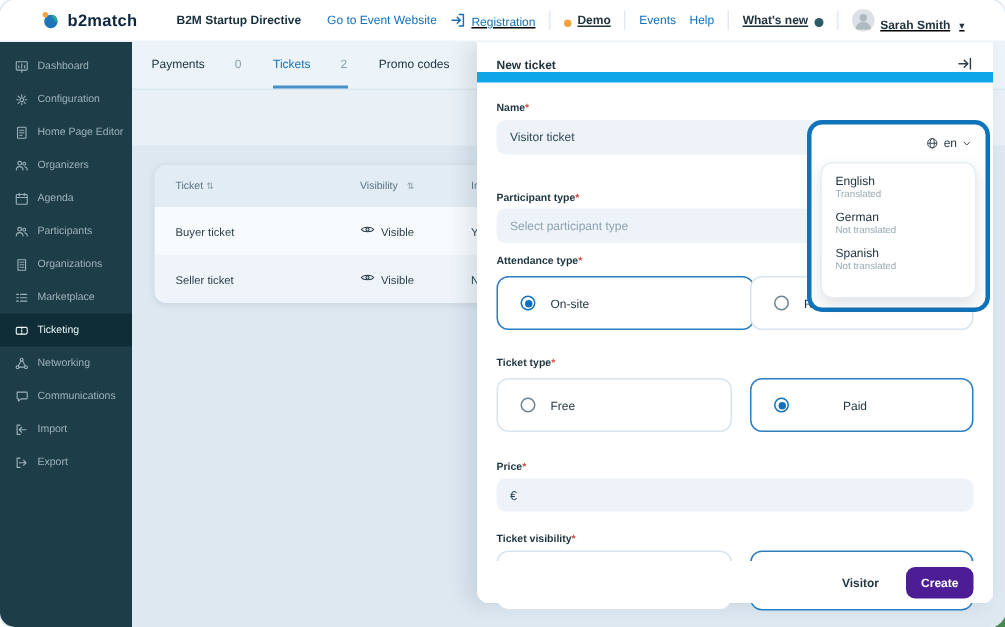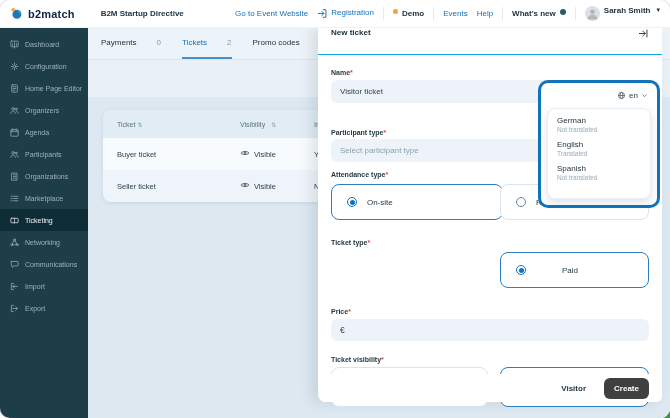--- a/index.html
+++ b/index.html
@@ -5,36 +5,36 @@
   * { margin:0; padding:0; box-sizing:border-box; }
   body { font-family:"Liberation Sans", sans-serif; background:#ffffff; }
   .stage { position:relative; width:670px; height:418px; background:#fff; overflow:hidden; }
   .green-wedge { position:absolute; right:0; bottom:0; width:22px; height:18px;
     background:#478a51; clip-path:polygon(100% 0, 100% 100%, 10% 100%); z-index:0; }
   .window { position:absolute; inset:0; border-radius:10px 10px 12px 10px; overflow:hidden;
     background:#e9f1f7; z-index:1; box-shadow:0 0 0 1px #dfe6ec; }
 
   
   .topbar { position:absolute; top:0; left:0; right:0; height:28px; background:#fff;
-    display:flex; align-items:center; padding:0 10px; border-bottom:1px solid #eef3f7; z-index:30; }
+    display:flex; align-items:center; padding:0 27px; border-bottom:1px solid #eef3f7; z-index:30; }
   .logo { display:flex; align-items:center; gap:5px; }
   .logo-text { font-size:11px; font-weight:bold; color:#0e2740; letter-spacing:.2px; }
   .event-name { font-size:8px; font-weight:bold; color:#17303c; margin-left:26px; }
   .topbar-right { margin-left:auto; display:flex; align-items:center; gap:9px; font-size:8px; }
   .tblink { color:#1470b8; text-decoration:none; cursor:pointer; background:none; border:none;
     font-size:8px; font-family:inherit; }
   .tbdark { color:#22343f; font-weight:bold; }
   .vsep { width:1px; height:13px; background:#e3eaf1; }
   .dot { display:inline-block; border-radius:50%; }
   .dot-demo { width:5px; height:5px; background:#f2a33c; margin-right:4px; }
   .dot-new { width:6px; height:6px; background:#2b5a69; margin-left:4px; }
   .avatar { width:15px; height:15px; border-radius:50%; background:#dbe1e6; overflow:hidden;
     display:inline-flex; align-items:flex-end; justify-content:center; }
   .caret { font-size:7px; color:#22343f; margin-left:2px; }
-  .grp { display:flex; align-items:flex-start; }
+  .grp { display:flex; align-items:flex-end;text-decoration:underline; }
 
   
   .sidebar { position:absolute; top:28px; left:0; bottom:0; width:88px; background:#1d3e49;
     padding-top:5px; z-index:20; }
   .side-item { height:22px; display:flex; align-items:center; gap:6px; padding-left:10px;
     color:#9db1b9; font-size:7px; cursor:pointer; white-space:nowrap; }
   .side-item svg { width:9px; height:9px; flex:0 0 9px; stroke:currentColor; fill:none;
     stroke-width:1.3; stroke-linecap:round; stroke-linejoin:round; }
   .side-item.active { background:#0e2d37; color:#eef5f7; }
 
@@ -57,22 +57,22 @@
   .trow .c1 { width:123px; }
   .trow .c2 { width:74px; display:flex; align-items:center; gap:4px; }
   .trow .c3 { flex:1; overflow:hidden; white-space:nowrap; }
   .tcell { font-size:7.5px; color:#2a3e49; }
   .sort { font-size:6px; color:#8aa0ac; margin-left:2px; }
   .eye svg { width:10px; height:10px; stroke:#2a3e49; fill:none; stroke-width:1.2; }
 
   
   .panel { position:absolute; left:318px; top:28px; width:344px; height:374px; background:#fff;
     z-index:25; box-shadow:-6px 0 14px rgba(23,48,64,.12); border-radius:0 0 6px 8px; }
-  .panel-head { position:absolute; top:0; left:0; right:0; height:27px; border-bottom:1px solid #0ea5e9;
-    display:flex; align-items:flex-start; padding:0 13px; }
+  .panel-head { position:absolute; top:0; left:0; right:0; height:27px; border-bottom:7px solid #0ea5e9;
+    display:flex; align-items:flex-end; padding:0 13px; }
   .panel-title { font-size:8px; color:#22343f; font-weight:bold; }
   .panel-close { margin-left:auto; cursor:pointer; display:flex; }
   .panel-close svg { width:11px; height:11px; stroke:#2a3e49; fill:none; stroke-width:1.4;
     stroke-linecap:round; stroke-linejoin:round; }
 
   .flabel { position:absolute; left:13px; font-size:7px; font-weight:bold; color:#1d3440; }
   .req { color:#d94f43; }
   .finput { position:absolute; left:13px; right:13px; height:23px; background:#edf3f8;
     border:none; border-radius:6px; font-size:8px; color:#2f4856; padding:0 9px;
     font-family:inherit; outline:none; }
@@ -90,21 +90,21 @@
   .radio { width:10px; height:10px; border-radius:50%; border:1.5px solid #6b8290; position:relative;
     background:#fff; flex:0 0 10px; }
   .radio.on { border-color:#1470b8; }
   .radio.on::after { content:""; position:absolute; inset:1.5px; border-radius:50%; background:#1470b8; }
 
   .panel-foot { position:absolute; left:0; right:0; top:346px; height:28px; background:#fff;
     display:flex; align-items:center; justify-content:flex-end; gap:18px; padding-right:13px; z-index:40;
     border-radius:0 0 6px 8px; }
   .btn-cancel { background:none; border:none; font-size:8px; color:#243842; font-weight:bold;
     cursor:pointer; font-family:inherit; }
-  .btn-create { width:45px; height:21px; background:#404040; color:#fff; border:none; border-radius:6px;
+  .btn-create { width:45px; height:21px; background:#4c1d95; color:#fff; border:none; border-radius:6px;
     font-size:8px; font-weight:bold; cursor:pointer; font-family:inherit; }
 
   
   .spotlight { position:absolute; left:220px; top:52px; width:122px; height:128px; background:#fff;
     border:3px solid #1173ba; border-radius:10px; z-index:50; }
   .lang-trigger { height:24px; display:flex; align-items:center; justify-content:flex-end; gap:3px;
     padding:0 9px; cursor:pointer; }
   .lang-trigger svg { stroke:#2a3e49; fill:none; stroke-width:1.1; }
   .lang-code { font-size:8px; color:#2a3e49; }
   .lang-menu { position:absolute; left:6px; right:6px; top:25px; bottom:6px; background:#fff;
@@ -336,20 +336,24 @@
       <div class="rcard sel" style="top:156px; left:13px; width:172px;">
         <span class="radio on"></span>
         <span class="rlabel">On-site</span>
       </div>
       <div class="rcard" style="top:156px; left:182px; width:149px;">
         <span class="radio"></span>
         <span class="rlabel">Remote</span>
       </div>
 
       <span class="flabel" style="top:211px;"><span>Ticket type</span><span class="req">*</span></span>
+      <div class="rcard" style="top:224px; left:13px; width:157px;">
+        <span class="radio"></span>
+        <span class="rlabel">Free</span>
+      </div>
       <div class="rcard sel" style="top:224px; left:182px; width:149px;gap:36px;">
         <span class="radio on"></span>
         <span class="rlabel">Paid</span>
       </div>
 
       <span class="flabel" style="top:280px;"><span>Price</span><span class="req">*</span></span>
       <div class="price-wrap" style="top:291px;">
         <span class="cur">€</span>
         <input class="price-in" value="" style="">
       </div>
@@ -370,26 +374,26 @@
               <ellipse cx="8" cy="8" rx="2.5" ry="5.5"></ellipse>
               <path d="M2.5 8h11"></path>
           </svg>
           <span class="lang-code">en</span>
           <svg width="7" height="7" viewBox="0 0 12 12">
             <path d="M2.5 4.5 6 8l3.5-3.5"></path>
           </svg>
         </div>
         <div class="lang-menu">
           <div class="lang-opt">
+            <div class="lang-name">English</div>
+            <div class="lang-status">Translated</div>
+          </div>
+          <div class="lang-opt">
             <div class="lang-name">German</div>
             <div class="lang-status">Not translated</div>
-          </div>
-          <div class="lang-opt">
-            <div class="lang-name">English</div>
-            <div class="lang-status">Translated</div>
           </div>
           <div class="lang-opt">
             <div class="lang-name">Spanish</div>
             <div class="lang-status">Not translated</div>
           </div>
         </div>
       </div>
     </div>
 
   </div>

